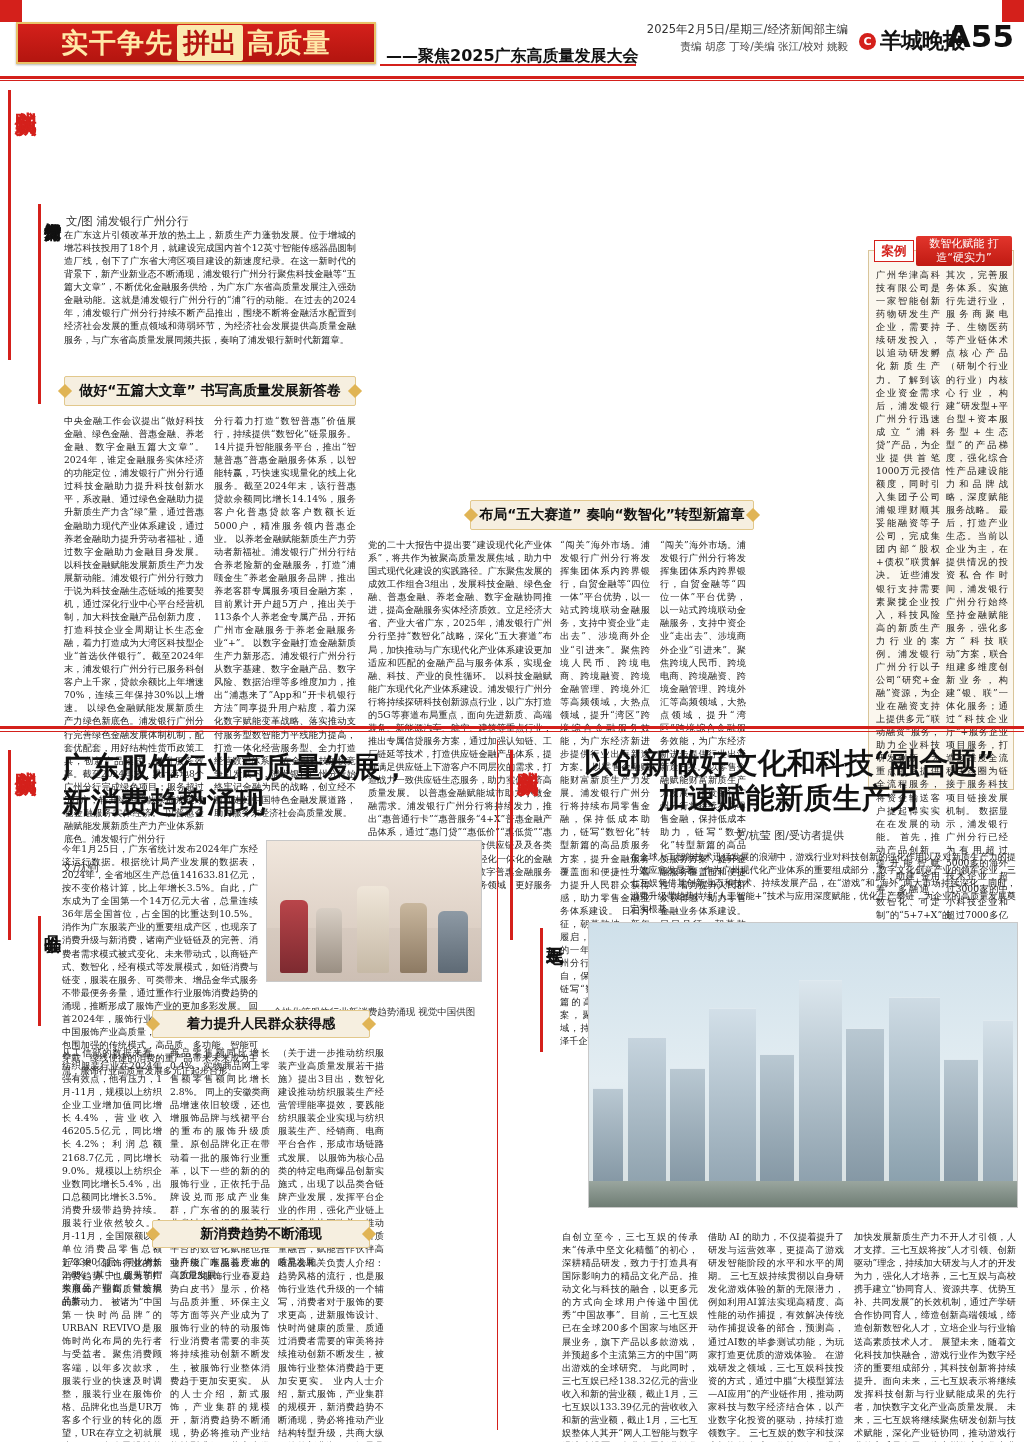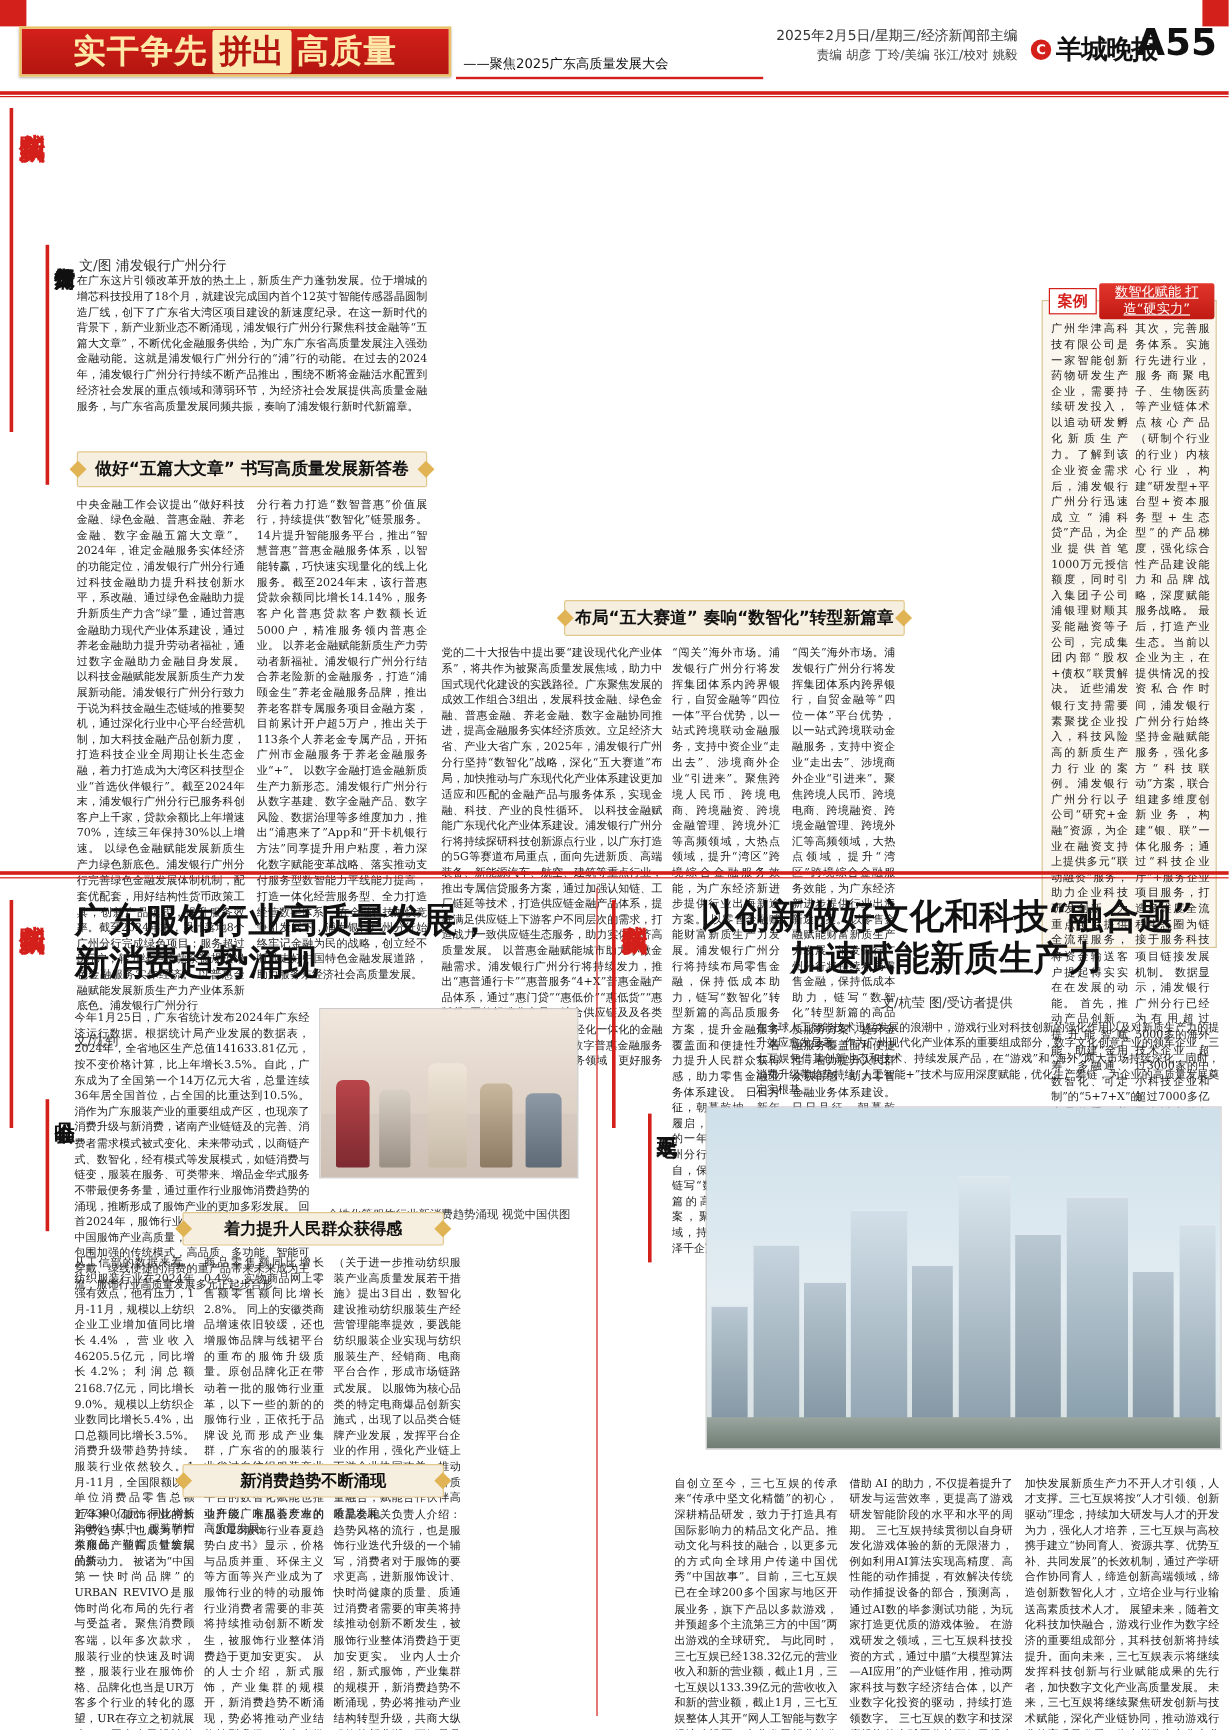--- a/index.html
+++ b/index.html
@@ -23,21 +23,21 @@
     display:flex; align-items:center; justify-content:center;
     box-shadow:0 1px 2px rgba(0,0,0,.3);
   }
   .mh-b1 { color:#ffe9a8; font-size:27px; font-weight:bold; letter-spacing:1px;}
   .mh-b2 {
     background:#fbe9b0; color:#b3150f; font-size:27px; font-weight:bold;
     padding:0 6px; margin:0 4px; border-radius:2px;
   }
   .mh-b3 { color:#ffe9a8; font-size:27px; font-weight:bold; letter-spacing:1px;}
   .mh-sub {
-    position:absolute; left:386px; top:46px; font-size:11px; color:#111; font-weight:normal;
+    position:absolute; left:386px; top:46px; font-size:16px; color:#111; font-weight:bold;
     white-space:nowrap;
   }
   .mh-sub-tail {
     position:absolute; left:380px; top:38px; width:256px; height:28px;
     border-bottom:2px solid #d4201b;
   }
   .mh-meta1 { position:absolute; right:176px; top:22px; font-size:11.5px; color:#333; text-align:right; }
   .mh-meta2 { position:absolute; right:176px; top:39px; font-size:10.5px; color:#444; text-align:right; line-height:1.4;}
   .mh-logo { position:absolute; right:60px; top:26px; display:flex; align-items:center;}
   .mh-logo .dot {
@@ -114,21 +114,20 @@
   .case-tag {
     position:absolute; left:874px; top:158px; width:40px; height:22px;
     background:#fff; border:1px solid #d4201b; color:#d4201b; font-size:12.5px;
     font-weight:bold; display:flex; align-items:center; justify-content:center;
   }
   .case-banner {
     position:absolute; left:916px; top:154px; width:96px; height:30px;
     background:linear-gradient(180deg,#e2352c,#c01a12); color:#fff; font-size:11px;
     line-height:1.25; display:flex; align-items:center; justify-content:center; text-align:center;
     border-radius:2px;
-    text-decoration:underline;
   }
 
   .col-text { position:absolute; font-size:9.2px; line-height:1.42; color:#1a1a1a; text-align:justify;
     font-family:"DejaVu Serif","Liberation Serif",serif; }
 
   
   .hdiv { position:absolute; left:0; width:1024px; height:3px; background:#d4201b;}
   .hdiv2 { position:absolute; left:0; width:1024px; height:1px; background:#d4201b;}
 
   

